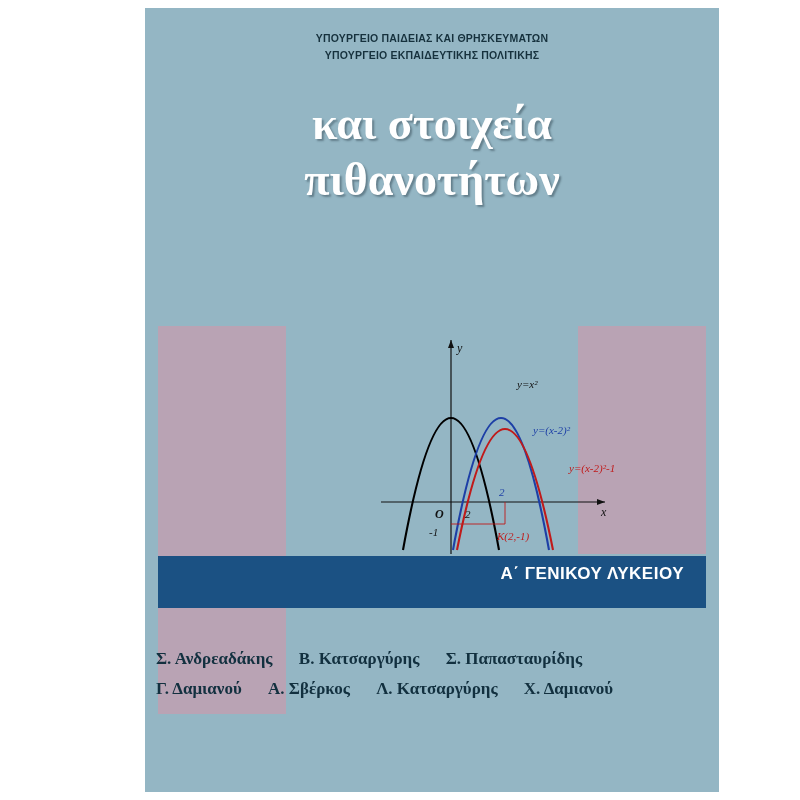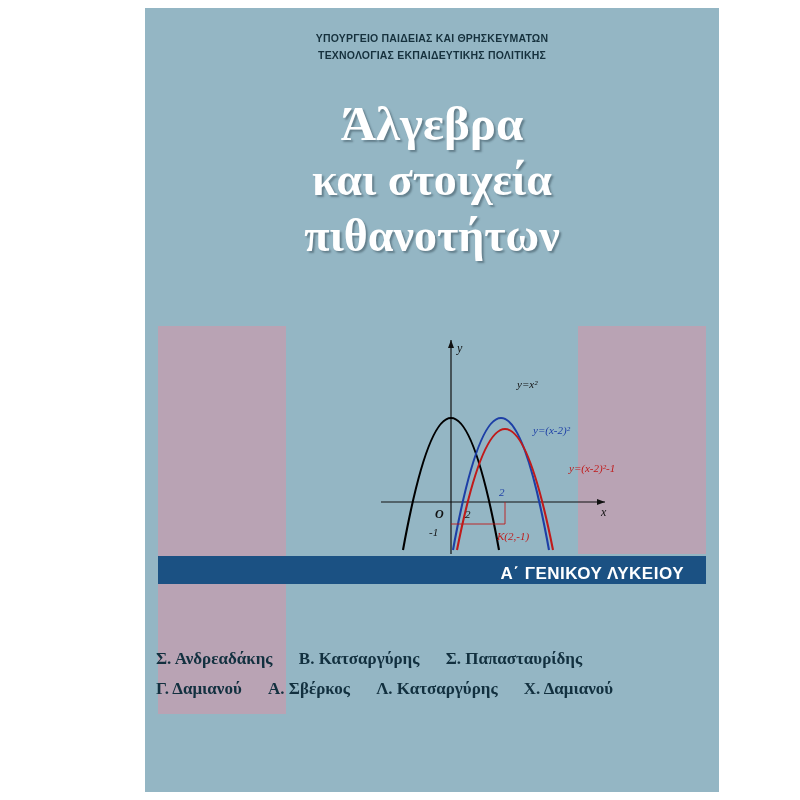--- a/index.html
+++ b/index.html
@@ -89,21 +89,21 @@
     background: transparent;
   }
   .graph svg { display: block; }
 
   
   .banner {
     position: absolute;
     left: 13px;
     top: 548px;
     width: 548px;
-    height: 28px;
+    height: 52px;
     background: #1b5183;
   }
   .banner-text {
     position: absolute;
     right: 22px;
     top: 0;
     height: 36px;
     line-height: 36px;
     color: #ffffff;
     font-size: 17px;
@@ -145,25 +145,24 @@
   .lbl { font-family: "Liberation Serif", serif; font-style: italic; }
 </style>
 </head>
 <body>
 
 <div class="page">
   <div class="cover">
 
     <div class="ministry">
       <div>ΥΠΟΥΡΓΕΙΟ ΠΑΙΔΕΙΑΣ ΚΑΙ ΘΡΗΣΚΕΥΜΑΤΩΝ</div>
-      <div>ΤΕΧΝΟΛΟΓΙΑΣ ΕΚΠΑΙΔΕΥΤΙΚΗΣ ΠΟΛΙΤΙΚΗΣ</div>
+      <div>ΥΠΟΥΡΓΕΙΟ ΕΚΠΑΙΔΕΥΤΙΚΗΣ ΠΟΛΙΤΙΚΗΣ</div>
     </div>
 
     <div class="title-block">
-      <div class="line1">Άλγεβρα</div>
       <div class="line2">και στοιχεία</div>
       <div class="line3">πιθανοτήτων</div>
     </div>
 
     <div class="panel panel-left"></div>
     <div class="panel panel-right"></div>
 
     <div class="graph">
       <svg width="268" height="232" viewBox="0 0 268 232" xmlns="http://www.w3.org/2000/svg">
 

